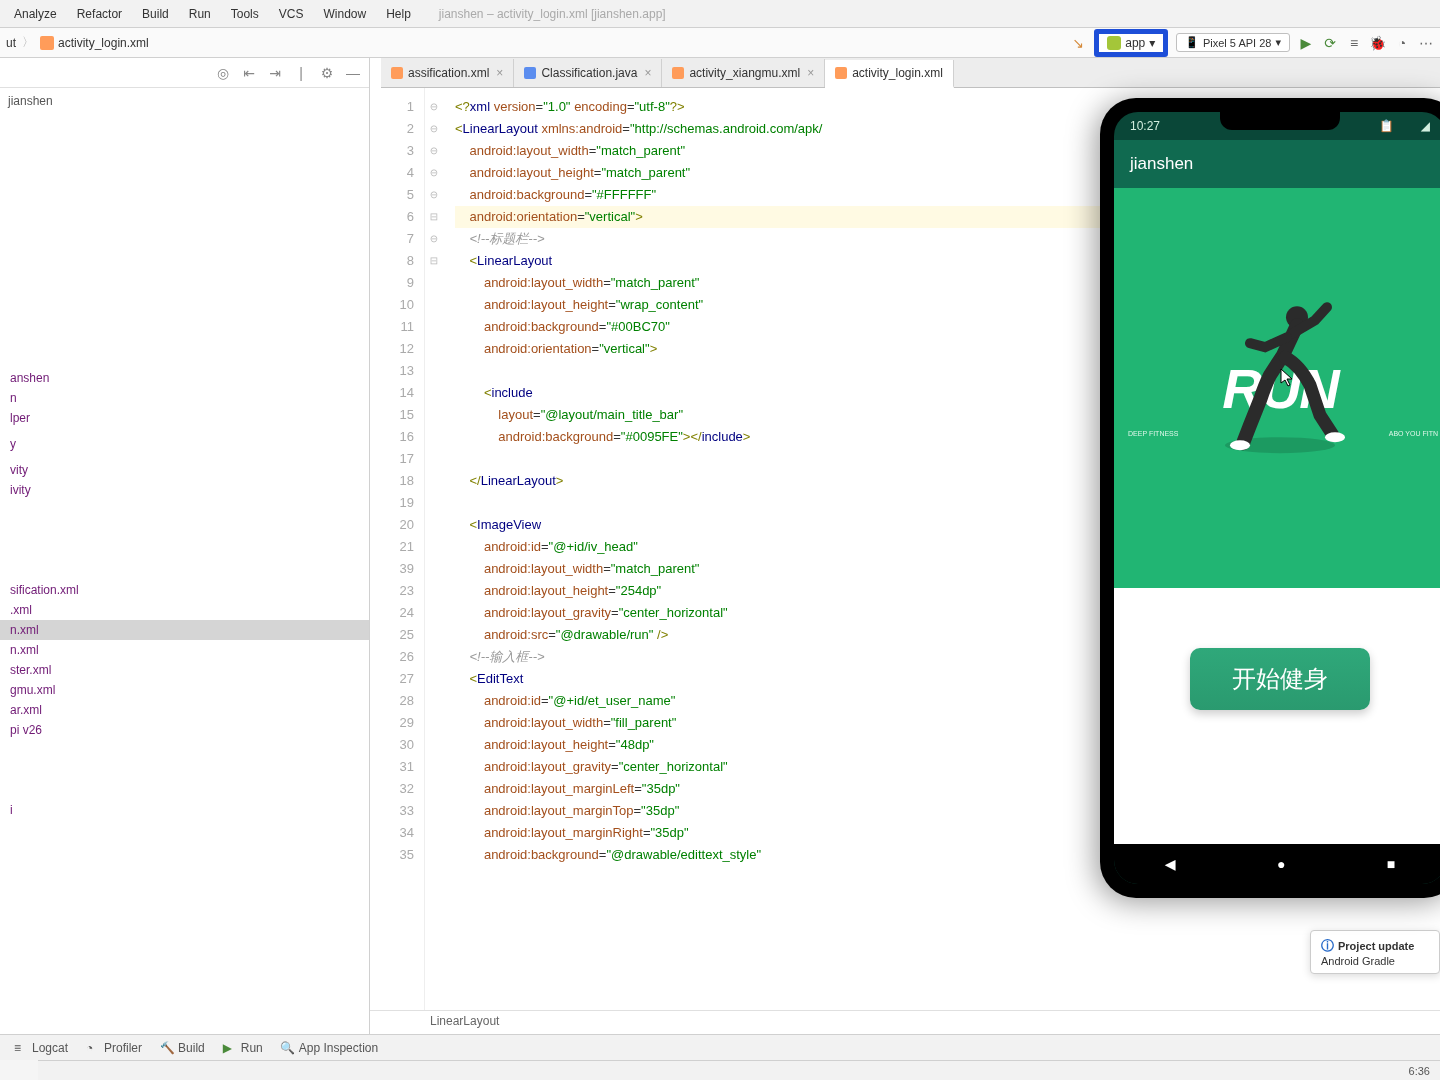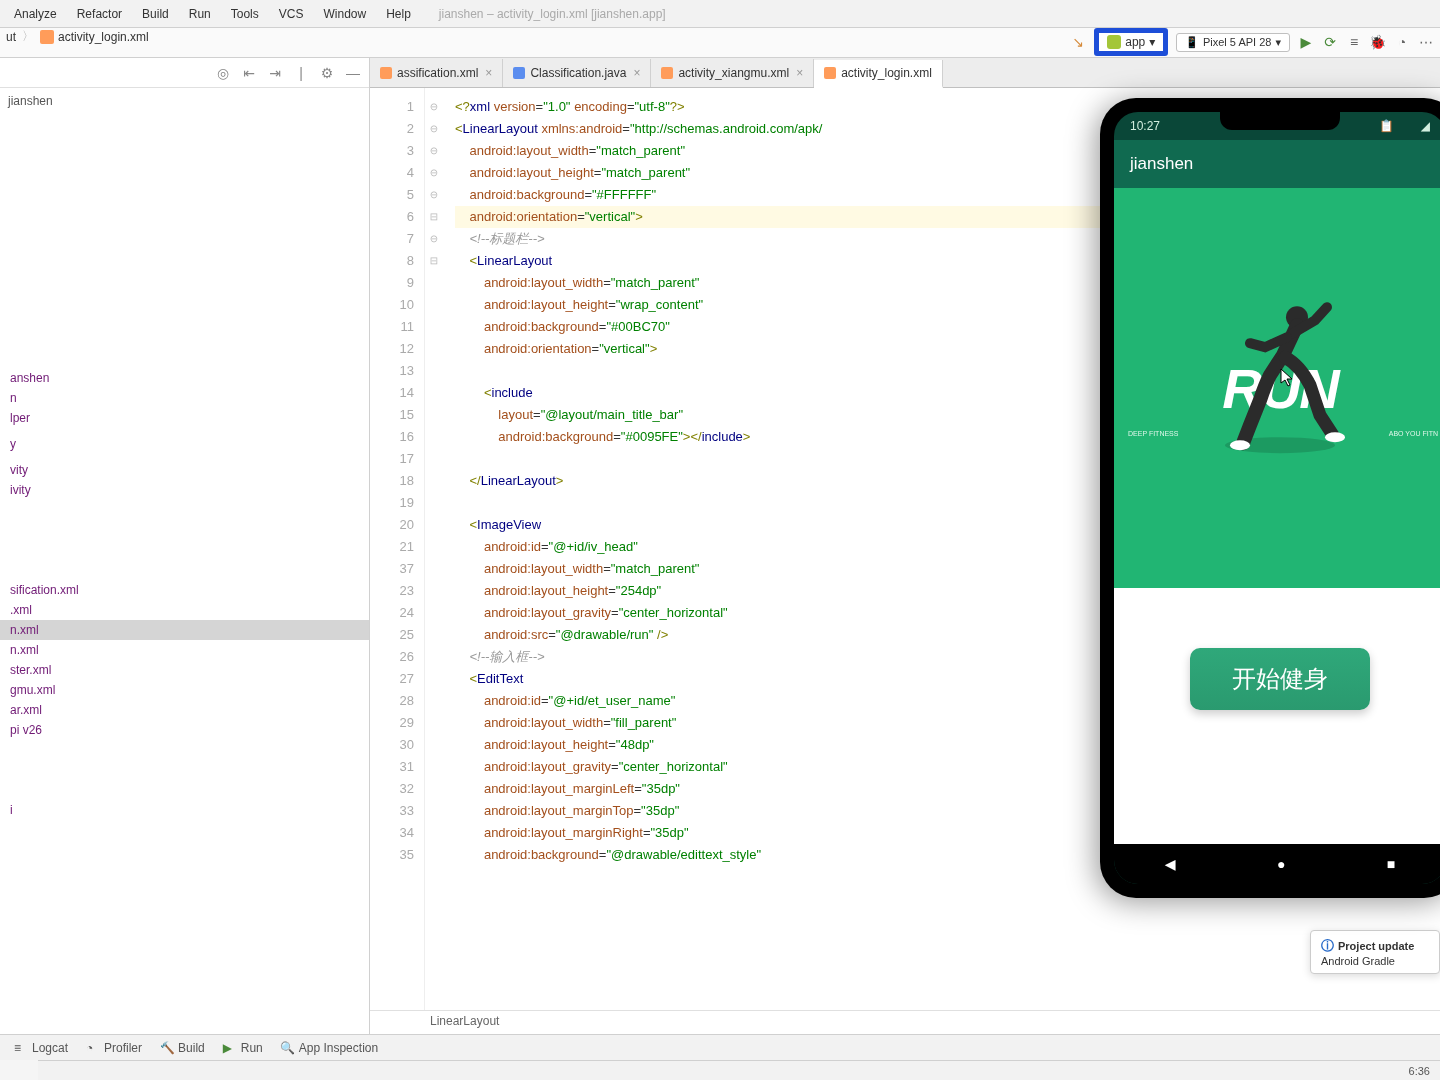--- a/index.html
+++ b/index.html
@@ -4,21 +4,21 @@
 <style>
 * { margin: 0; padding: 0; box-sizing: border-box; font-family: -apple-system, "Segoe UI", Arial, sans-serif; }
 body { width: 1440px; height: 1080px; overflow: hidden; background: #f5f5f5; font-size: 12px; color: #333; }
 
 
 .menu-bar { height: 28px; background: #f2f2f2; display: flex; align-items: center; padding: 0 4px; border-bottom: 1px solid #d0d0d0; }
 .menu-bar .item { padding: 4px 10px; cursor: pointer; }
 .menu-bar .title-path { margin-left: 18px; color: #aaa; font-size: 12px; }
 
 
-.crumb-row { height: 30px; background: #fafafa; display: flex; align-items: flex-start; justify-content: space-between; padding: 0 6px; border-bottom: 1px solid #d0d0d0; }
+.crumb-row { height: 30px; background: #fafafa; display: flex; align-items: center; justify-content: space-between; padding: 0 6px; border-bottom: 1px solid #d0d0d0; }
 .crumb-left { display: flex; align-items: center; gap: 4px; }
 .crumb-left .sep { color: #aaa; margin: 0 2px; }
 .file-icon { width: 14px; height: 14px; background: #ff9c5a; border-radius: 2px; display: inline-block; }
 .crumb-right { display: flex; align-items: center; gap: 8px; }
 .run-config { border: 5px solid #1d4ed8; border-radius: 3px; padding: 2px 8px; display: flex; align-items: center; gap: 4px; background: #fff; }
 .android-icon { width: 14px; height: 14px; background: #a4c639; border-radius: 3px; display: inline-block; }
 .device-config { border: 1px solid #c0c0c0; border-radius: 3px; padding: 2px 8px; display: flex; align-items: center; gap: 4px; background: #fff; font-size: 11px; }
 .tb-icon { width: 16px; height: 16px; display: inline-flex; align-items: center; justify-content: center; cursor: pointer; color: #666; font-size: 14px; }
 .tb-icon.green { color: #4a8a3a; }
 .tb-icon.orange { color: #d58a3a; }
@@ -29,21 +29,21 @@
 .left-toolbar { height: 30px; display: flex; align-items: center; justify-content: flex-end; gap: 10px; padding: 0 8px; border-bottom: 1px solid #e0e0e0; }
 .left-toolbar .ico { width: 16px; height: 16px; color: #888; cursor: pointer; font-size: 14px; display: flex; align-items: center; justify-content: center; }
 .project-root { padding: 6px 8px; color: #555; font-size: 12px; }
 .tree { flex: 1; overflow: auto; padding: 4px 0; }
 .tree-item { padding: 3px 10px; font-size: 12px; color: #701a75; }
 .tree-item.selected { background: #d5d5d5; }
 .tree-spacer { height: 250px; }
 
 
 .editor-panel { flex: 1; display: flex; flex-direction: column; background: #fff; position: relative; }
-.tabs { height: 30px; display: flex; align-items: flex-end; background: #ededed; border-bottom: 1px solid #c0c0c0; }
+.tabs { height: 30px; display: flex; align-items: flex-end; background: #ededed; border-bottom: 1px solid #c0c0c0; margin-left: 11px; }
 .tab { height: 28px; padding: 0 10px; display: flex; align-items: center; gap: 5px; font-size: 12px; border-right: 1px solid #d0d0d0; background: #ededed; cursor: pointer; }
 .tab.active { background: #fff; border-bottom: 2px solid #fff; margin-bottom: -1px; }
 .tab .close { color: #999; font-size: 12px; margin-left: 2px; }
 .tab-ico { width: 12px; height: 12px; border-radius: 2px; display: inline-block; }
 .tab-ico.xml { background: #ff9c5a; }
 .tab-ico.java { background: #5b8def; }
 .editor-body { flex: 1; display: flex; overflow: hidden; font-family: "Consolas", "Courier New", monospace; font-size: 13px; }
 .gutter { width: 55px; background: #fff; text-align: right; padding: 8px 10px 8px 0; color: #aaa; line-height: 22px; border-right: 1px solid #eee; }
 .code { flex: 1; padding: 8px 0 8px 12px; line-height: 22px; white-space: pre; overflow: hidden; }
 .code .hl { background: #fffae3; display: block; }
@@ -198,21 +198,21 @@
           <div>12</div>
           <div>13</div>
           <div>14</div>
           <div>15</div>
           <div>16</div>
           <div>17</div>
           <div>18</div>
           <div>19</div>
           <div>20</div>
           <div>21</div>
-          <div>37</div>
+          <div>39</div>
           <div>23</div>
           <div>24</div>
           <div>25</div>
           <div>26</div>
           <div>27</div>
           <div>28</div>
           <div>29</div>
           <div>30</div>
           <div>31</div>
           <div>32</div>

